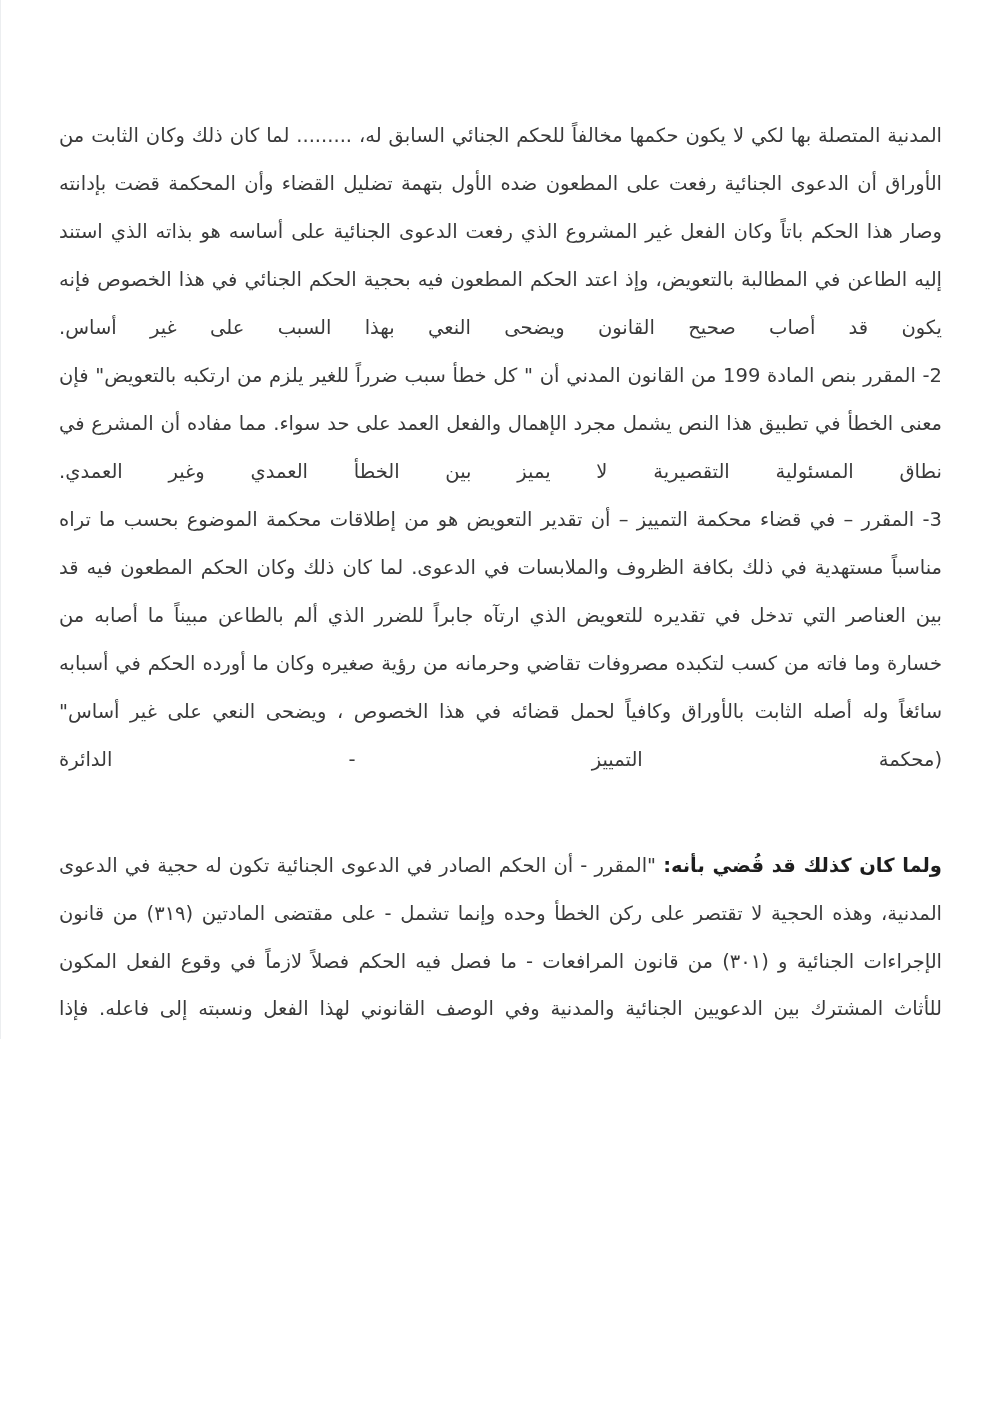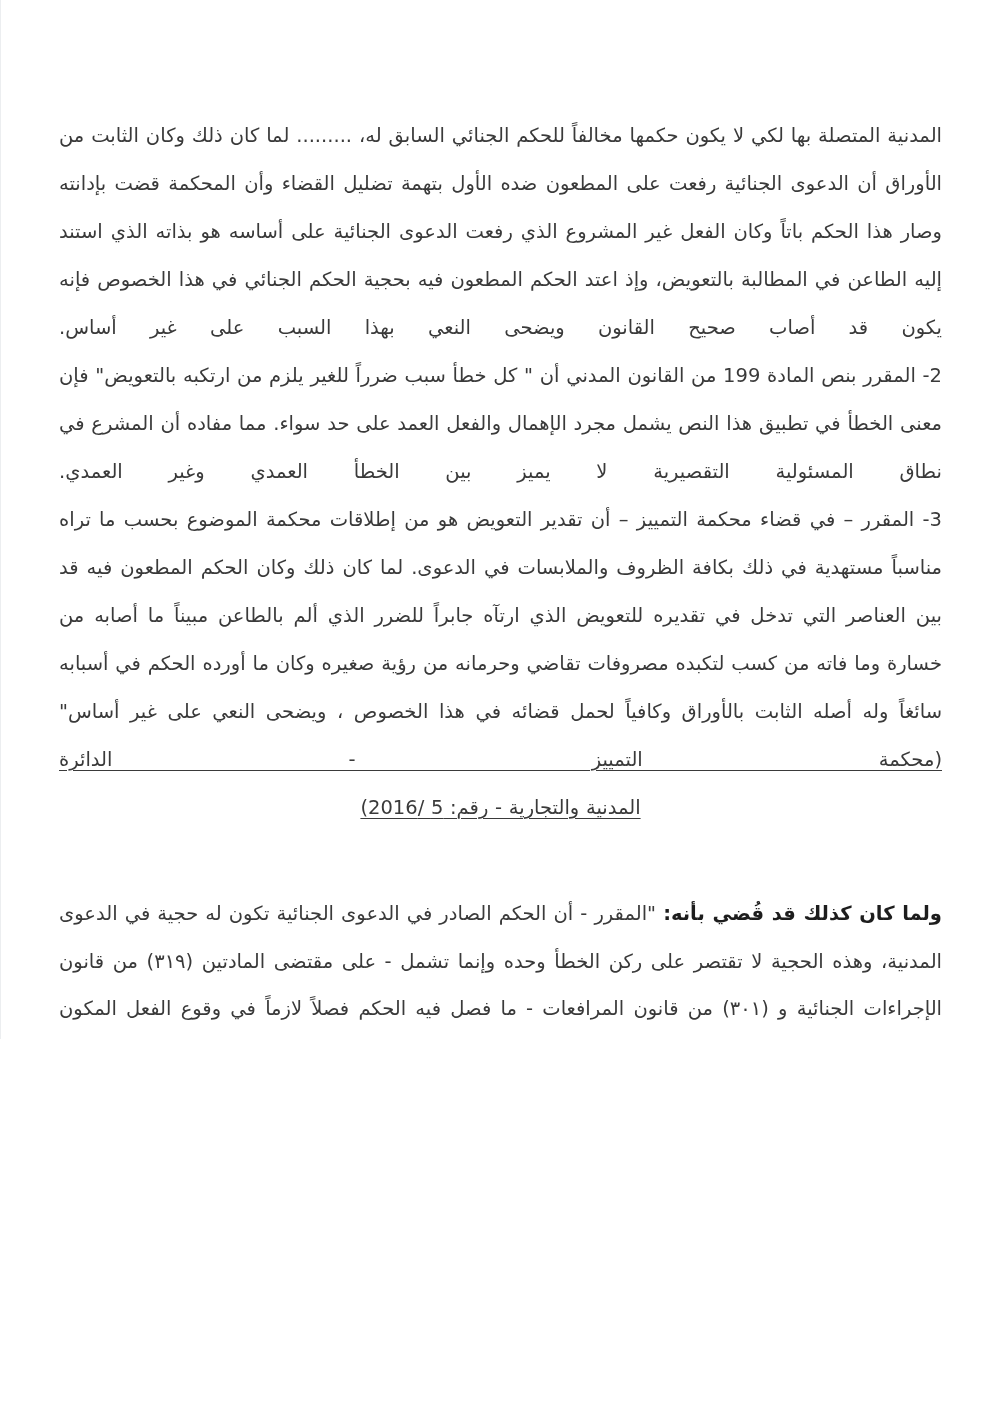--- a/index.html
+++ b/index.html
@@ -50,21 +50,20 @@
 
   .para-tail-center {
     text-align-last: center;
   }
 
   .gap-large {
     height: 58px;
   }
 
   .underline {
-    text-decoration: underline;
     text-underline-offset: 4px;
     text-decoration-thickness: 1.2px;
   }
 
   .lead-in {
     font-weight: bold;
     color: #1d1d1d;
     text-underline-offset: 4px;
     text-decoration-thickness: 2px;
   }
@@ -98,21 +97,20 @@
 <div class="page">
 
   <div class="doc-body">
 
     <p class="para">المدنية المتصلة بها لكي لا يكون حكمها مخالفاً للحكم الجنائي السابق له، ......... لما كان ذلك وكان الثابت من الأوراق أن الدعوى الجنائية رفعت على المطعون ضده الأول بتهمة تضليل القضاء وأن المحكمة قضت بإدانته وصار هذا الحكم باتاً وكان الفعل غير المشروع الذي رفعت الدعوى الجنائية على أساسه هو بذاته الذي استند إليه الطاعن في المطالبة بالتعويض، وإذ اعتد الحكم المطعون فيه بحجية الحكم الجنائي في هذا الخصوص فإنه يكون قد أصاب صحيح القانون ويضحى النعي بهذا السبب على غير أساس.</p>
 
     <p class="para">2- المقرر بنص المادة 199 من القانون المدني أن " كل خطأ سبب ضرراً للغير يلزم من ارتكبه بالتعويض" فإن معنى الخطأ في تطبيق هذا النص يشمل مجرد الإهمال والفعل العمد على حد سواء. مما مفاده أن المشرع في نطاق المسئولية التقصيرية لا يميز بين الخطأ العمدي وغير العمدي.</p>
 
     <p class="para"><span>3- المقرر – في قضاء محكمة التمييز – أن تقدير التعويض هو من إطلاقات محكمة  الموضوع بحسب ما تراه مناسباً مستهدية في ذلك بكافة الظروف والملابسات في الدعوى. لما كان ذلك وكان الحكم المطعون فيه قد بين العناصر التي تدخل في تقديره للتعويض الذي ارتآه جابراً  للضرر الذي ألم بالطاعن مبيناً ما أصابه من خسارة وما فاته من كسب  لتكبده مصروفات تقاضي وحرمانه من رؤية صغيره وكان ما أورده الحكم في أسبابه سائغاً وله أصله الثابت بالأوراق وكافياً لحمل قضائه في هذا الخصوص  ، ويضحى النعي على غير أساس" </span><span class="underline">(محكمة التمييز - الدائرة</span></p>
 
-    <p class="para para-tail-center"><span class="underline">المدنية والتجارية - رقم: 5 /2016)</span></p>
 
     <div class="gap-large"></div>
 
     <p class="para"><span class="lead-in">ولما كان كذلك قد قُضي بأنه:</span><span> "المقرر - أن الحكم الصادر في الدعوى الجنائية تكون له حجية في الدعوى المدنية، وهذه الحجية لا تقتصر على ركن الخطأ وحده وإنما تشمل - على مقتضى المادتين (٣١٩) من قانون الإجراءات الجنائية و (٣٠١) من قانون المرافعات - ما فصل فيه الحكم فصلاً لازماً في وقوع الفعل المكون للأثاث المشترك بين الدعويين الجنائية والمدنية وفي الوصف القانوني لهذا الفعل ونسبته إلى فاعله. فإذا فصلت المحكمة الجنائية في هذه الأمور،</span></p>
 
   </div>
 
   <div class="page-number">4</div>
 
   <div class="watermark">خمسات</div>

